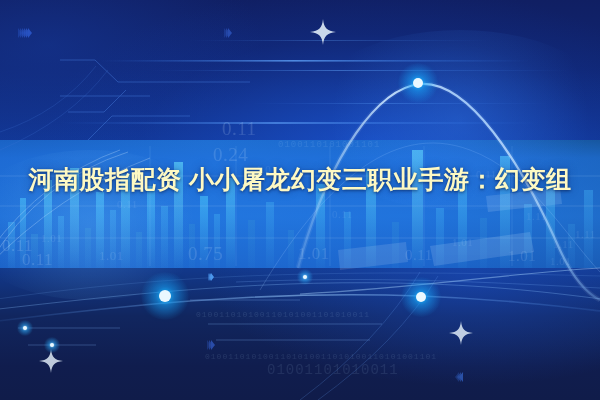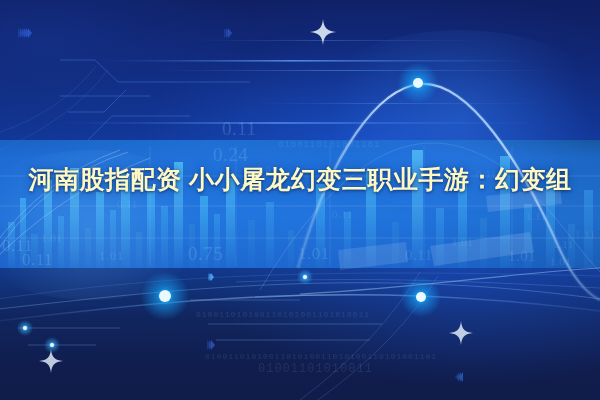--- a/index.html
+++ b/index.html
@@ -349,20 +349,20 @@
       <div class="deco-num" style="left: 117px; top: 198px; font-size: 11px; opacity: 0.26;">0.11</div>
       <div class="deco-num" style="left: 256px; top: 163px; font-size: 11px; opacity: 0.24;">1.01</div>
       <div class="deco-num" style="left: 332px; top: 208px; font-size: 11px; opacity: 0.24;">0.11</div>
       <div class="deco-num" style="left: 526px; top: 210px; font-size: 11px; opacity: 0.26;">1.11</div>
       <div class="deco-num" style="left: 476px; top: 168px; font-size: 11px; opacity: 0.24;">0.11</div>
     </div>
   <div id="binary-layer" style="position:absolute;inset:0;">
       <div class="deco-bin" style="left: 278px; top: 140px; font-size: 9px; opacity: 0.3;">0100110101001101</div>
       <div class="deco-bin" style="left: 196px; top: 310px; font-size: 8px; opacity: 0.32;">010011010100110101001101010011</div>
       <div class="deco-bin" style="left: 205px; top: 352px; font-size: 8px; opacity: 0.3;">0100110101001101010011010100110101001101</div>
-      <div class="deco-bin" style="left: 258px; top: 362px; font-size: 12px; opacity: 0.26; text-align: right;">01001101010011</div>
+      <div class="deco-bin" style="left: 267px; top: 362px; font-size: 14px; opacity: 0.26; text-align: right;">01001101010011</div>
     </div>
 
   <div id="headline">
     <span class="line">河南股指配资 小小屠龙幻变三职业手游：幻变组</span>
   </div>
 
 </div>
 
 </body></html>

